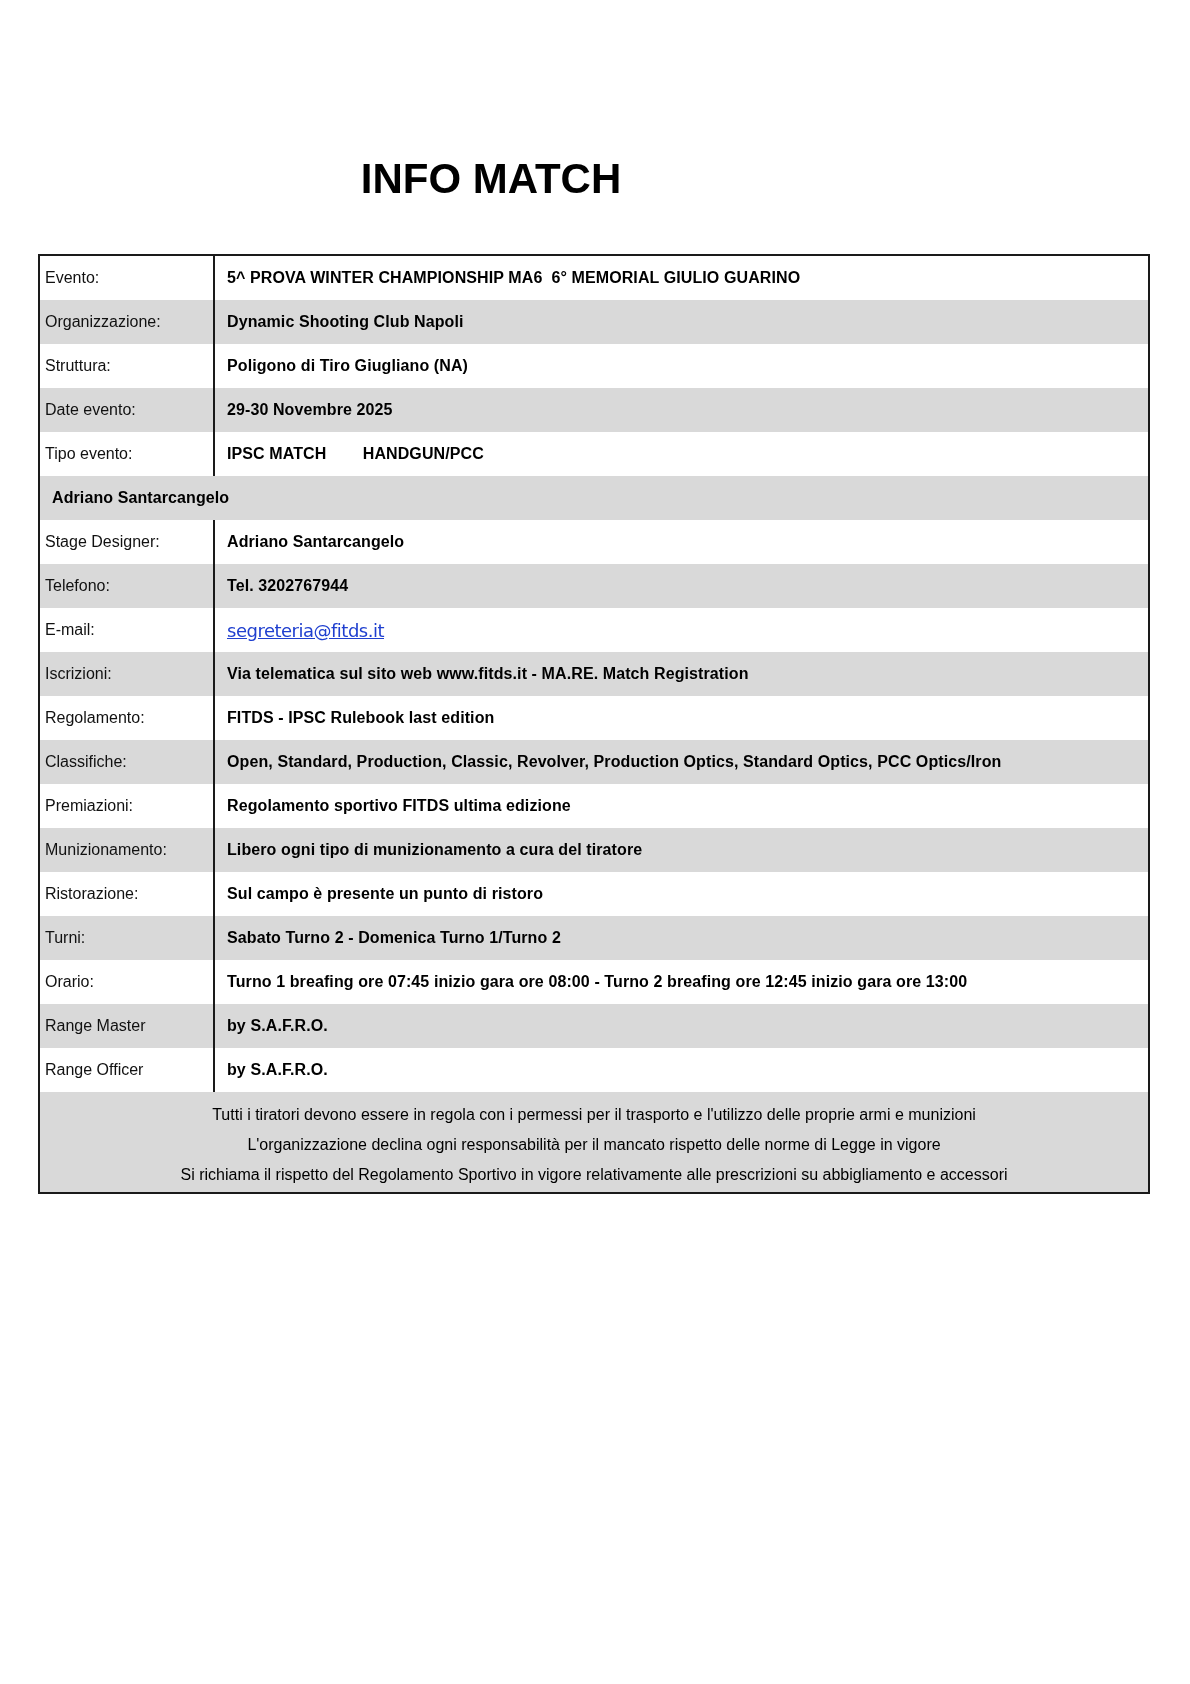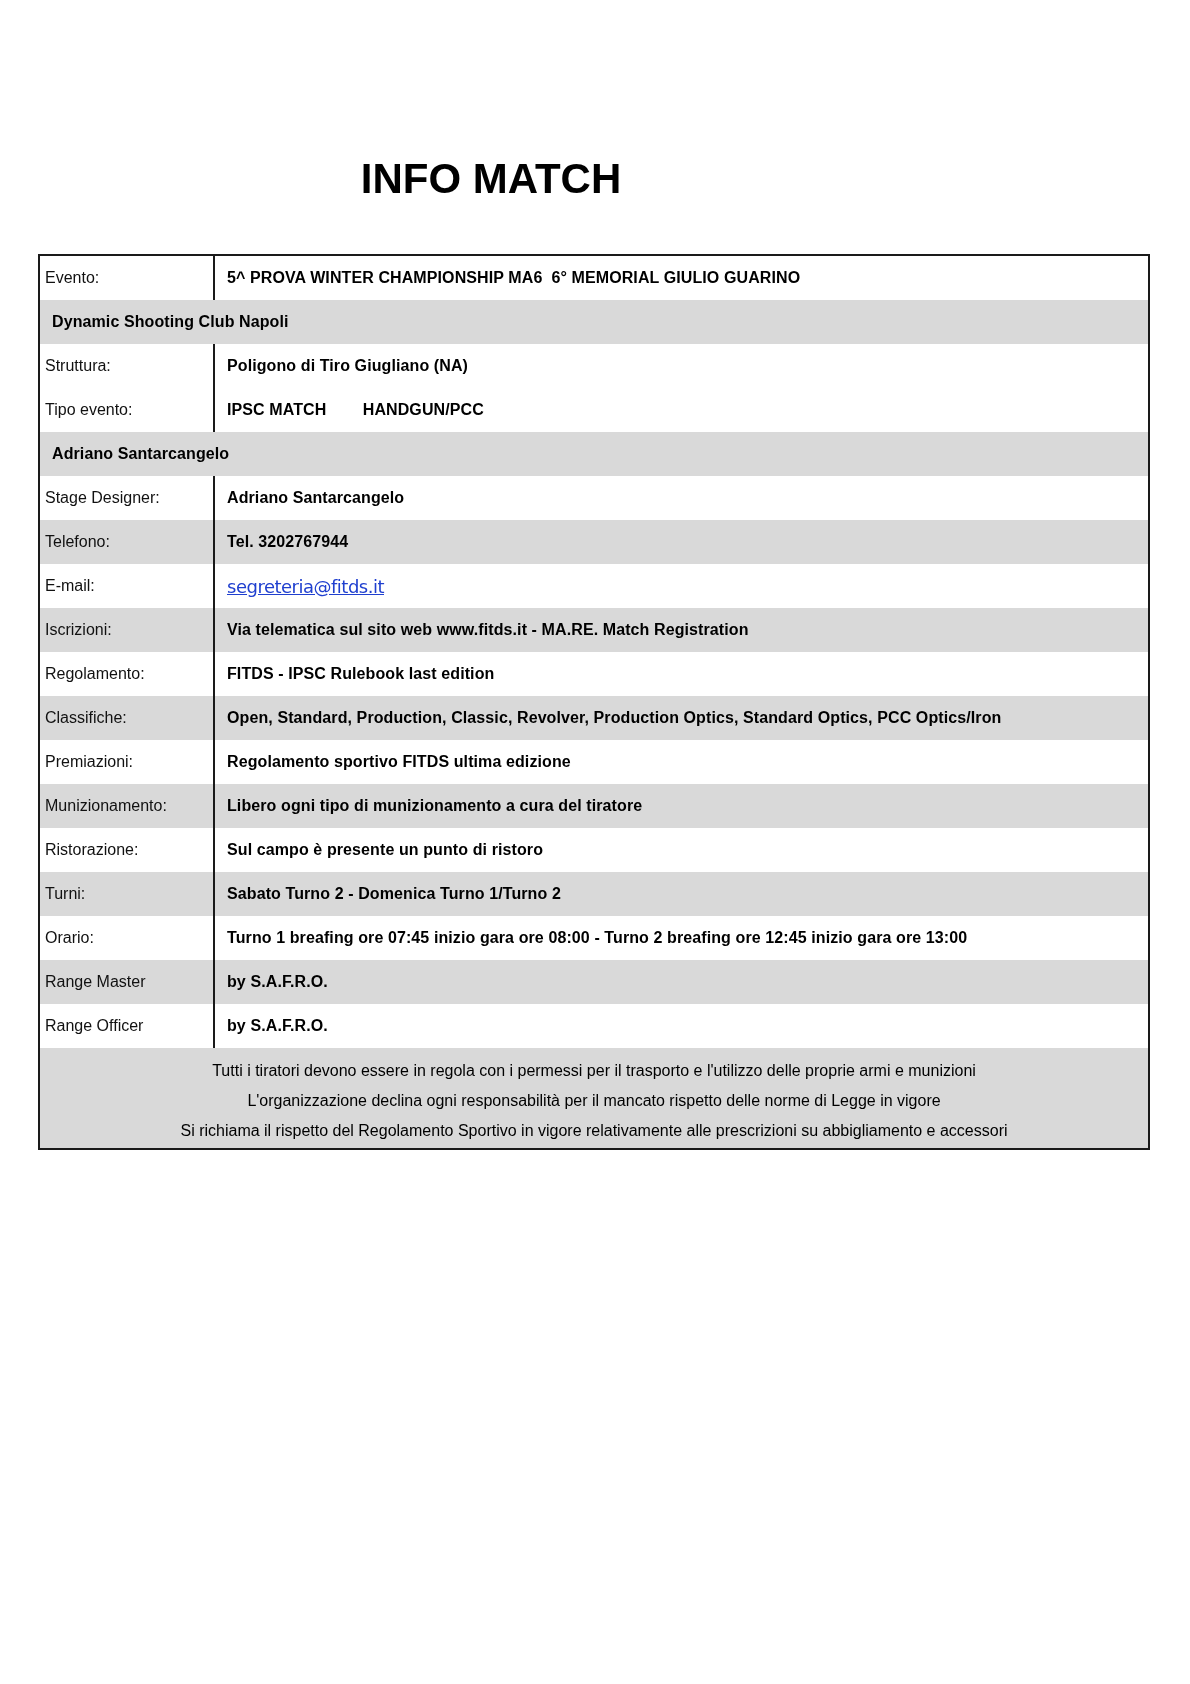--- a/index.html
+++ b/index.html
@@ -18,25 +18,30 @@
 <body>
 
 <div class="title">INFO MATCH</div>
 
 <div class="tbl">
   <div class="row">
     <div class="lbl">Evento:</div>
     <div class="val" style="white-space:pre">5^ PROVA WINTER CHAMPIONSHIP MA6  6° MEMORIAL GIULIO GUARINO</div>
   </div>
   <div class="row shade">
+    <div class="lbl">Organizzazione:</div>
     <div class="val">Dynamic Shooting Club Napoli</div>
   </div>
   <div class="row">
     <div class="lbl">Struttura:</div>
     <div class="val">Poligono di Tiro Giugliano (NA)</div>
+  </div>
+  <div class="row shade">
+    <div class="lbl">Date evento:</div>
+    <div class="val">29-30 Novembre 2025</div>
   </div>
   <div class="row">
     <div class="lbl">Tipo evento:</div>
     <div class="val" style="white-space:pre">IPSC MATCH        HANDGUN/PCC</div>
   </div>
   <div class="row shade">
     <div class="val">Adriano Santarcangelo</div>
   </div>
   <div class="row">
     <div class="lbl">Stage Designer:</div>

